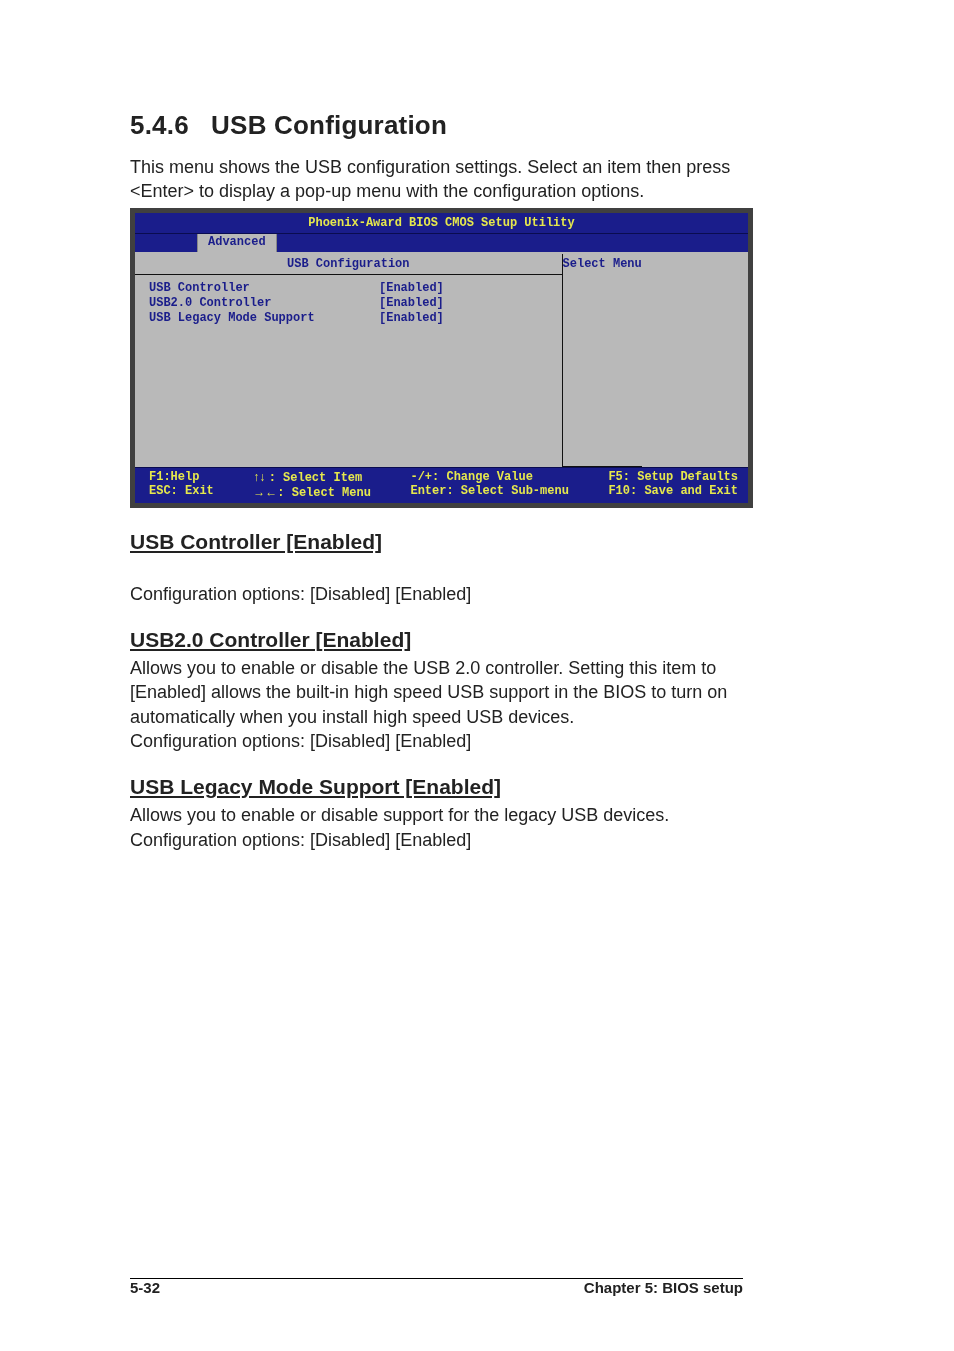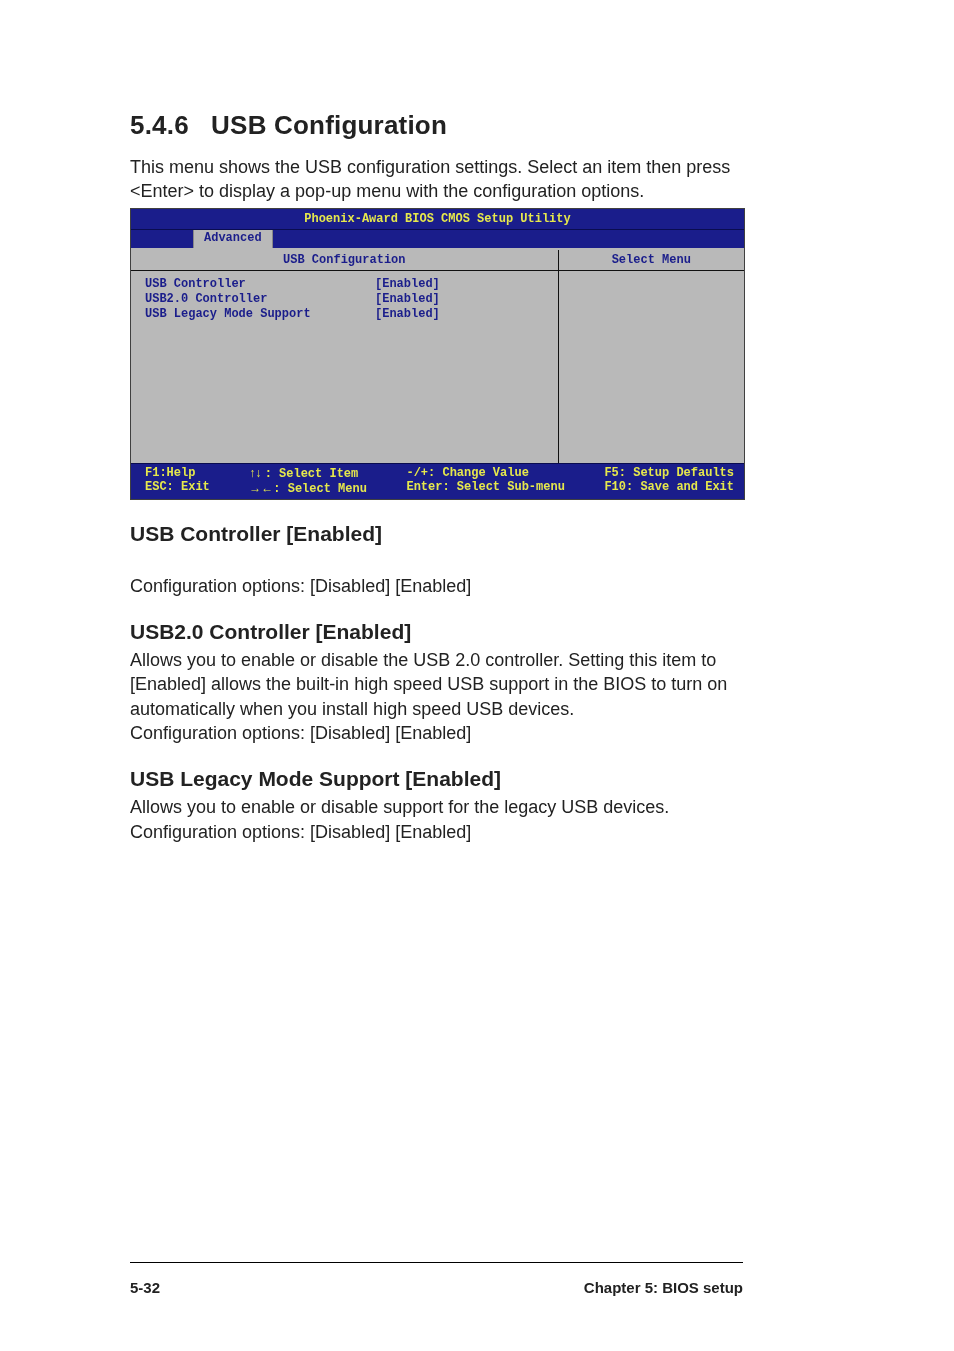--- a/index.html
+++ b/index.html
@@ -25,21 +25,21 @@
   }
   .intro {
     font-size: 18px;
     line-height: 1.35;
     margin-bottom: 4px;
   }
 
   
   .bios-box {
     width: 100%;
-    border: 1px solid #404040;
+    border: 5px solid #404040;
     font-family: "Courier New", Courier, monospace;
     font-size: 12px;
     font-weight: bold;
     color: #c8c8c8;
   }
   .bios-titlebar {
     background: #1a1d8b;
     text-align: center;
     padding: 3px 0;
     color: #e6e84c;
@@ -70,21 +70,21 @@
   }
   .bios-main {
     flex: 2.3;
     display: flex;
     flex-direction: column;
   }
   .bios-side {
     flex: 1;
     border-left: 1px solid #111;
     display: flex;
-    flex-direction: column;
+    flex-direction: row;
   }
   .bios-header-cell {
     text-align: center;
     color: #1a1d8b;
     padding: 3px 0;
     border-bottom: 1px solid #111;
   }
   .bios-content {
     padding: 6px 10px 16px 14px;
     color: #1a1d8b;
@@ -127,34 +127,35 @@
   .arrow-glyph {
     font-family: Arial, sans-serif;
   }
 
   
   h3.setting-title {
     font-size: 21px;
     font-weight: 800;
     margin: 22px 0 4px 0;
     font-family: Arial, Helvetica, sans-serif;
+    text-decoration: underline;
   }
   .setting-desc {
     font-size: 18px;
     line-height: 1.35;
   }
 
   
   .page-footer {
     position: absolute;
     bottom: 55px;
     left: 130px;
     right: 95px;
     border-top: 1px solid #000;
-    padding-top: 16px;
+    padding-top: 0;
     display: flex;
     justify-content: space-between;
     font-size: 15px;
     font-weight: 800;
     font-family: Arial, Helvetica, sans-serif;
   }
 </style>
 </head>
 <body>
 

